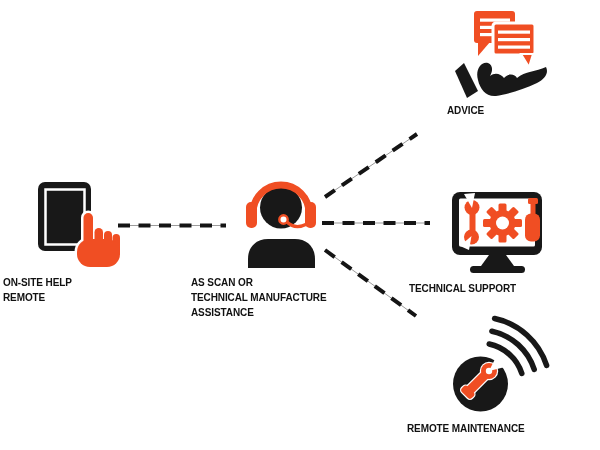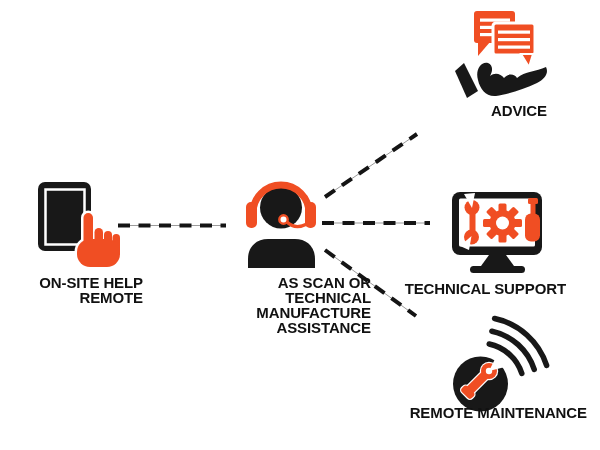--- a/index.html
+++ b/index.html
@@ -2,28 +2,28 @@
 <html><head>
 <meta charset="utf-8">
 <style>
   html,body{margin:0;padding:0;background:#fff;}
   .canvas{
     position:relative;width:600px;height:450px;background:#fff;overflow:hidden;
     font-family:"Liberation Sans",sans-serif;
   }
   .gfx{position:absolute;left:0;top:0;}
   .node-label{
-    position:absolute;text-align:right;font-weight:700;font-size:15px;line-height:15px;
+    position:absolute;text-align:left;font-weight:700;font-size:10px;line-height:15px;
     color:#111;letter-spacing:-0.1px;
   }
   .lbl-onsite{left:3px;top:267px;width:140px;margin-top:8px;}
   .lbl-center{left:191px;top:275px;width:180px;}
   .lbl-advice{left:447px;top:103px;width:100px;}
-  .lbl-tech{left:396px;top:281px;width:170px;}
-  .lbl-remote{left:407px;top:405px;width:180px;}
+  .lbl-tech{left:409px;top:281px;width:170px;}
+  .lbl-remote{left:407px;top:421px;width:180px;}
 </style>
 </head>
 <body>
 
 <div class="canvas">
 
   <svg class="gfx" width="600" height="450" viewBox="0 0 600 450">
 
     <g>
       <line x1="118" y1="225.5" x2="226" y2="225.5" stroke="#9B9B9B" stroke-width="1"></line>

